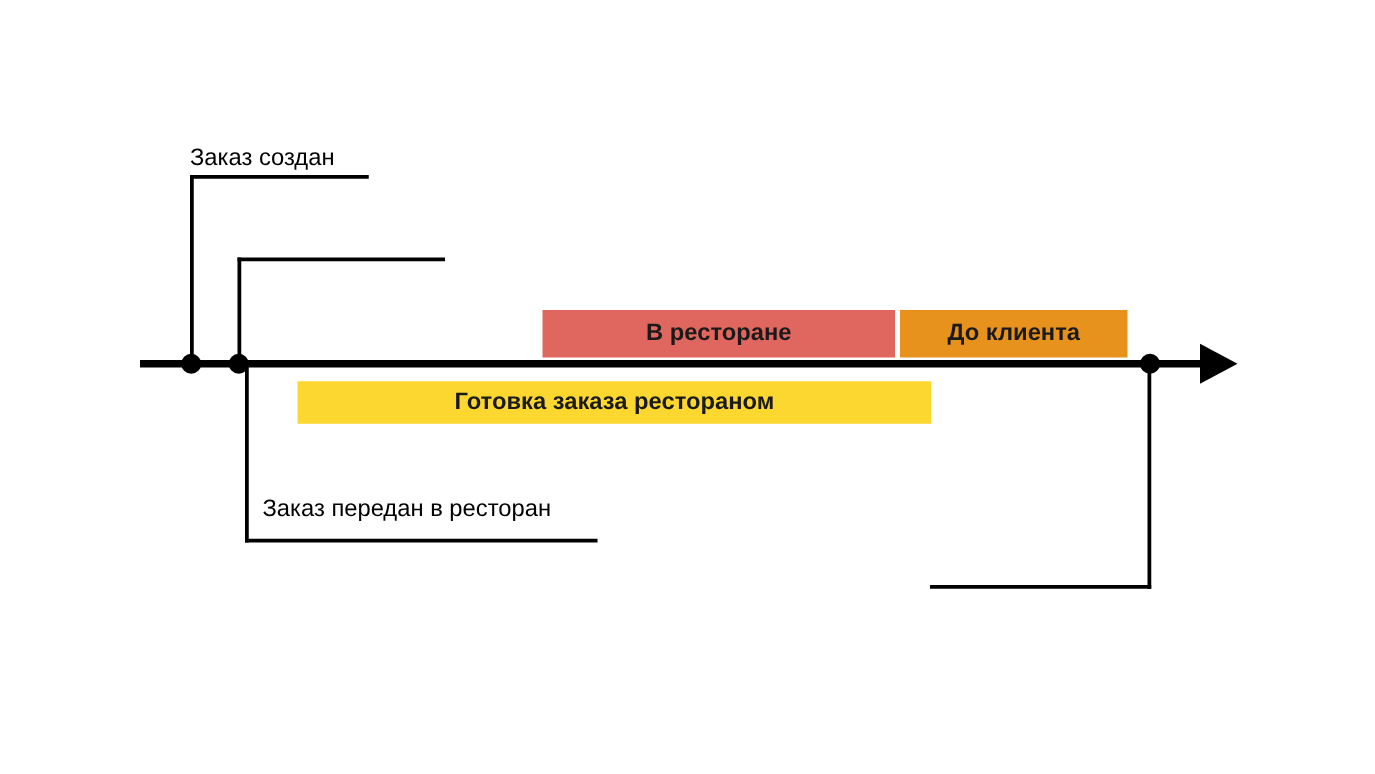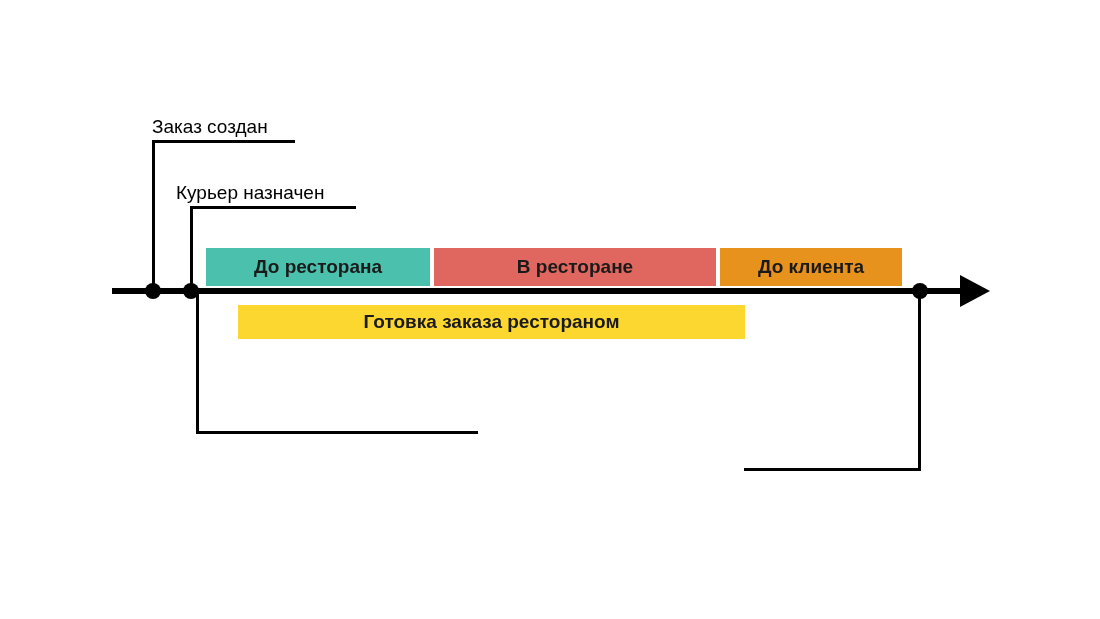--- a/index.html
+++ b/index.html
@@ -87,31 +87,28 @@
   <div class="node" style="left:145px;"></div>
   <div class="node" style="left:183px;"></div>
   <div class="node" style="left:912px;"></div>
 
   <div class="leader leader-v" style="left:152px; top:140px; height:150px;"></div>
   <div class="leader leader-h" style="left:152px; top:140px; width:143px;"></div>
   <div class="callout-label" style="left:152px; top:117px;">Заказ создан</div>
 
   <div class="leader leader-v" style="left:190px; top:206px; height:84px;"></div>
   <div class="leader leader-h" style="left:190px; top:206px; width:166px;"></div>
-  <div class="callout-label" style="left:176px; top:183px;">Курьер назначен</div>
 
   <div class="leader leader-v" style="left:196px; top:291px; height:143px;"></div>
   <div class="leader leader-h" style="left:196px; top:431px; width:282px;"></div>
+  <div class="callout-label" style="left:210px; top:398px;">Заказ передан в ресторан</div>
 
   <div class="leader leader-v" style="left:918px; top:291px; height:180px;"></div>
   <div class="leader leader-h" style="left:744px; top:468px; width:177px;"></div>
 
-  <div class="bar" style="left:206px; top:248px; width:224px; height:38px; background:#4BC0AC;">
-    <span>До ресторана</span>
-  </div>
   <div class="bar" style="left:434px; top:248px; width:282px; height:38px; background:#E0675F;">
     <span>В ресторане</span>
   </div>
   <div class="bar" style="left:720px; top:248px; width:182px; height:38px; background:#E8921E;">
     <span>До клиента</span>
   </div>
 
   <div class="bar" style="left:206px; top:305px; width:507px; height:34px; background:#FCD730;margin-left:32px;">
     <span>Готовка заказа рестораном</span>
   </div>

